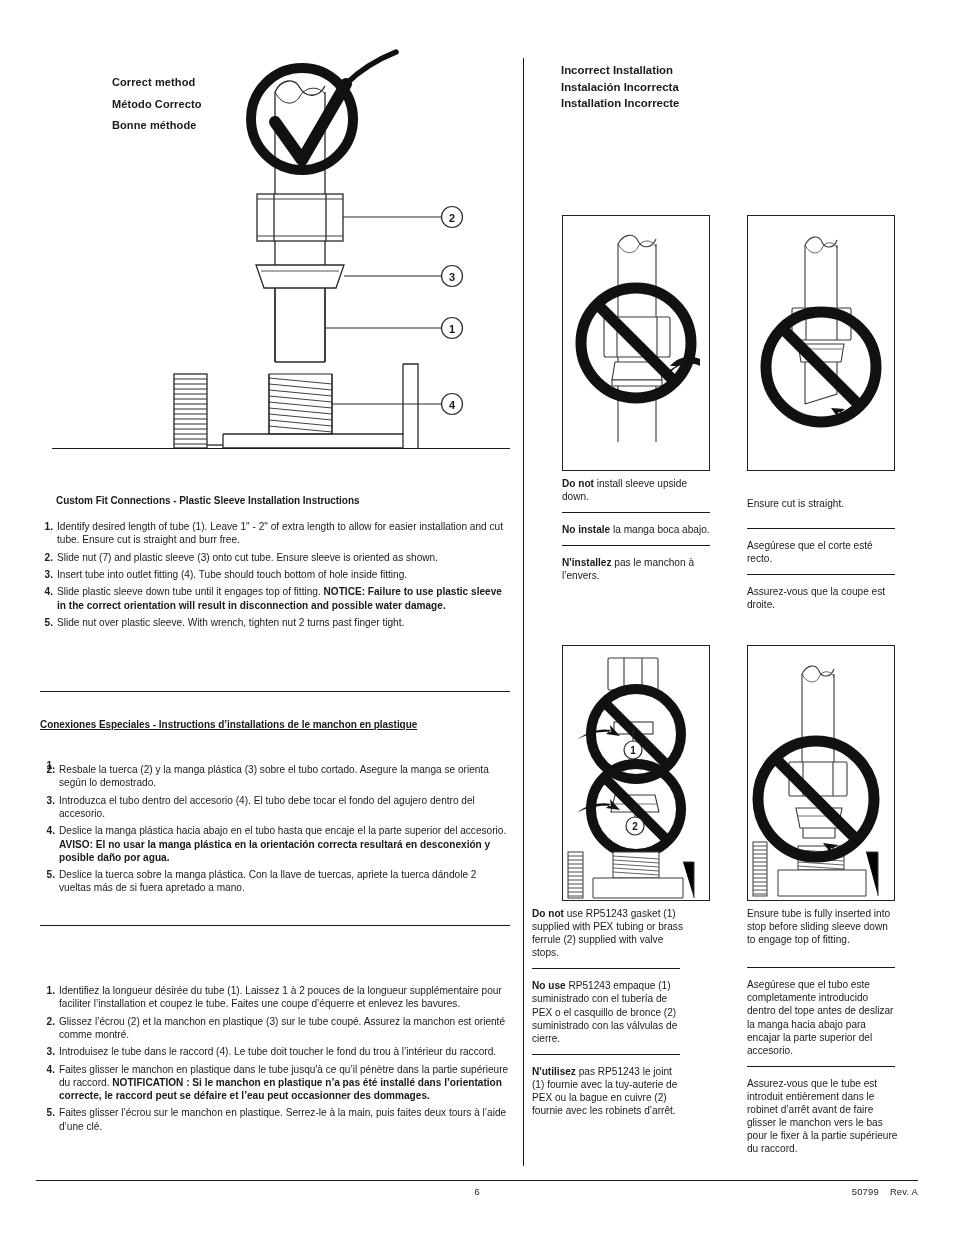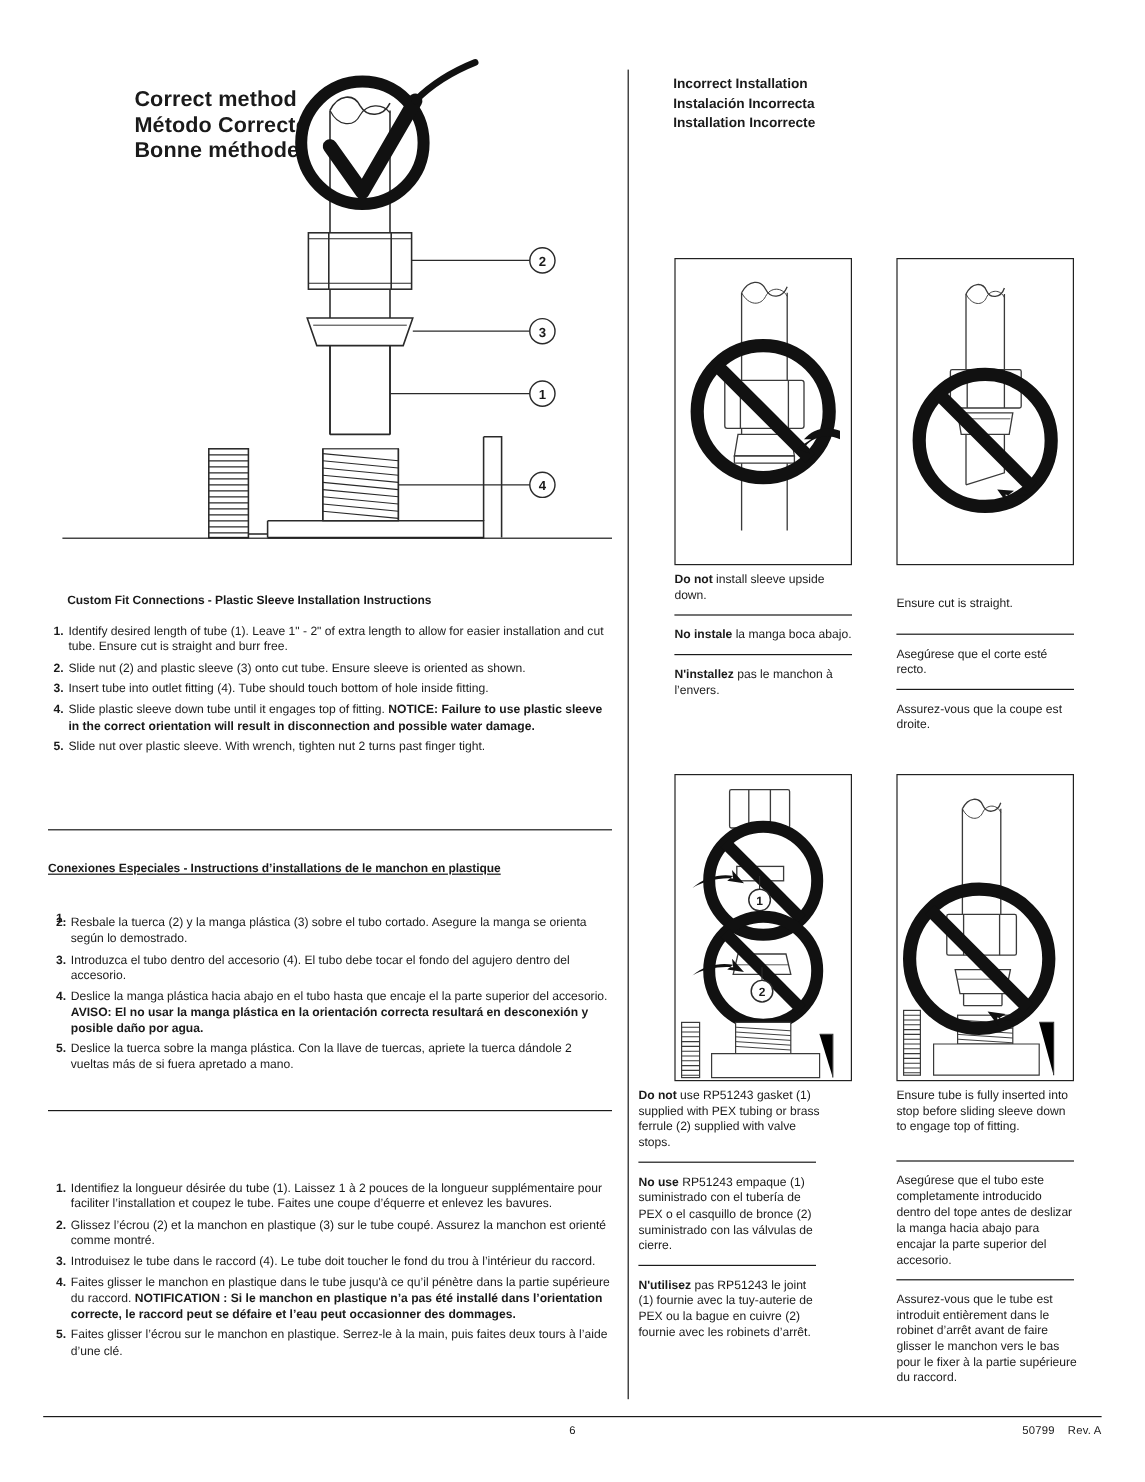--- a/index.html
+++ b/index.html
@@ -30,21 +30,21 @@
     position: absolute;
     width: 0;
     border-left: 1.6px solid #1a1a1a;
   }
   .bold { font-weight: bold; margin-top: 36px; }
 
   
   #correct-heading {
     left: 112px;
     top: 72px;
-    font-size: 18px;
+    font-size: 11px;
     font-weight: bold;
     line-height: 21.5px;
     letter-spacing: .1px;
   }
 
   #correct-illustration {
     left: 150px;
     top: 62px;
     width: 362px;
     height: 386px;
@@ -215,21 +215,21 @@
 
   <div class="sect-title" style="left:56px; top:492px; width:452px;">Custom Fit Connections - Plastic Sleeve Installation Instructions</div>
 
   <div class="steps" style="left:40px; top:520px; width:470px;">
     <div class="step">
       <span class="num">1.</span>
       <span>Identify desired length of tube (1). Leave 1" - 2" of extra length to allow for easier installation and cut tube. Ensure cut is straight and burr free.</span>
     </div>
     <div class="step">
       <span class="num">2.</span>
-      <span>Slide nut (2) and plastic sleeve (3) onto cut tube. Ensure sleeve is oriented as shown.</span>
+      <span>Slide nut (7) and plastic sleeve (3) onto cut tube. Ensure sleeve is oriented as shown.</span>
     </div>
     <div class="step">
       <span class="num">3.</span>
       <span>Insert tube into outlet fitting (4). Tube should touch bottom of hole inside fitting.</span>
     </div>
     <div class="step">
       <span class="num">4.</span>
       <span>Slide plastic sleeve down tube until it engages top of fitting. </span><span class="bold">NOTICE: Failure to use plastic sleeve in the correct orientation will result in disconnection and possible water damage.</span>
     </div>
     <div class="step">

